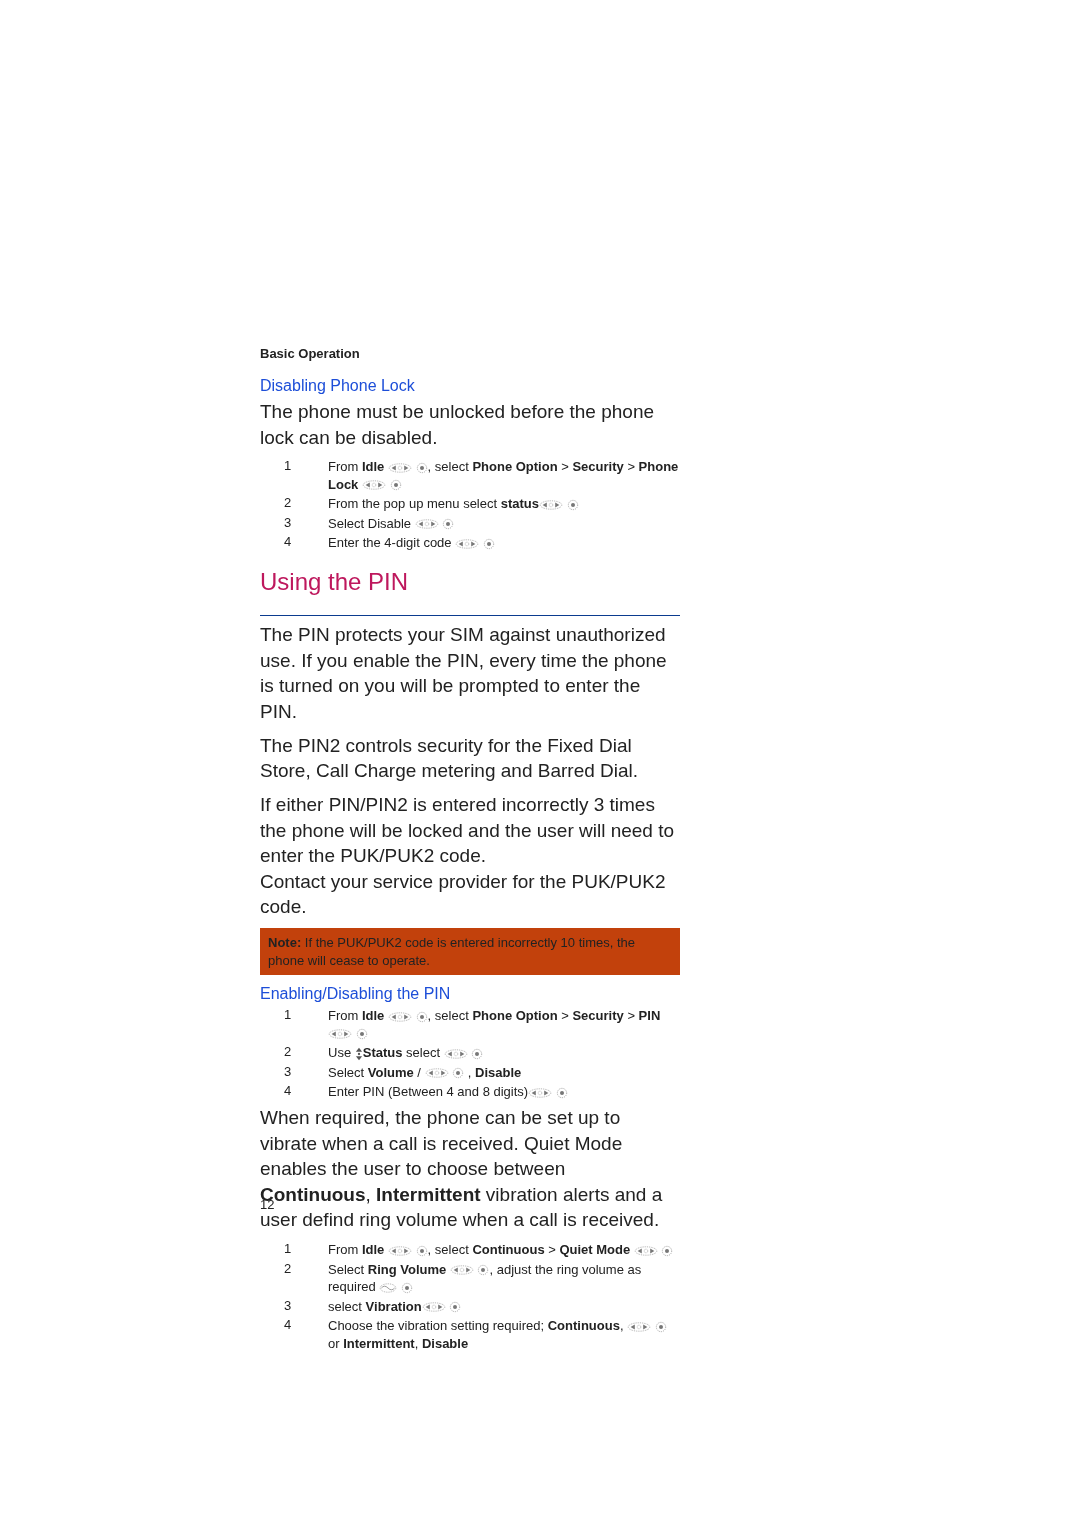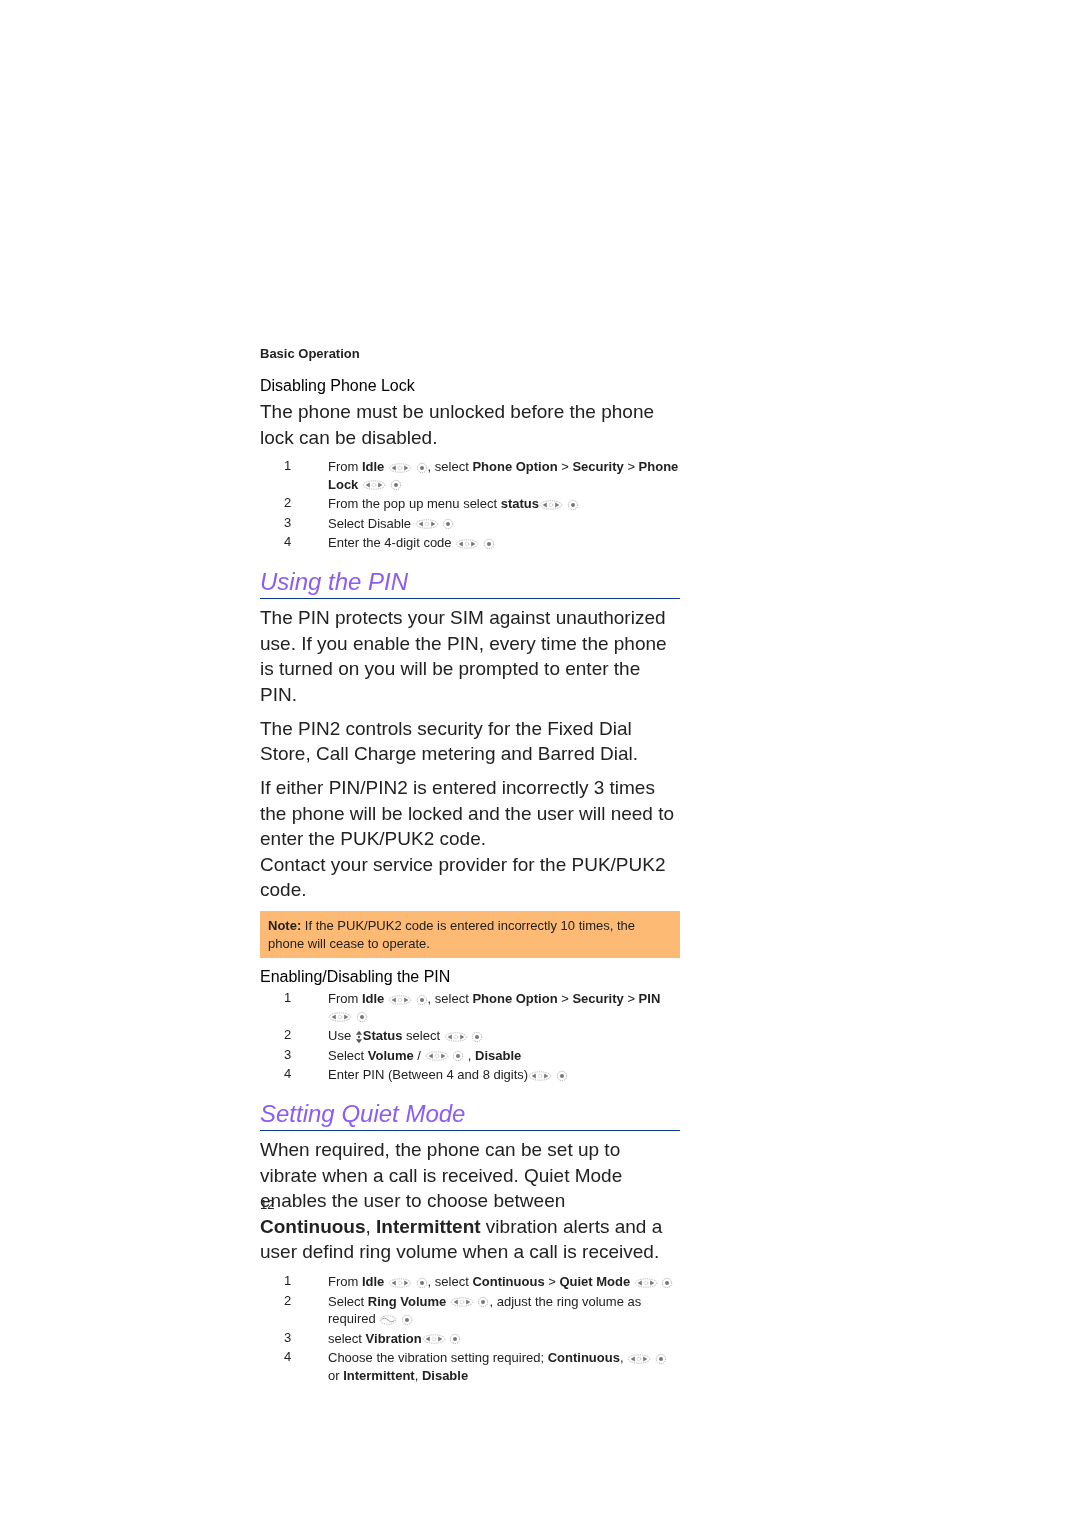--- a/index.html
+++ b/index.html
@@ -24,21 +24,21 @@
     margin-top: 28px;
   }
   .section-label {
     font-size: 13px;
     font-weight: bold;
     color: #222;
     margin-bottom: 16px;
   }
   .subsection-title {
     font-size: 16px;
-    color: #000000;
+    color: #1d4ed8;
     margin-top: 10px;
     margin-bottom: 2px;
     font-weight: 500;
   }
   .body-text {
     font-size: 19px;
     line-height: 1.35;
     margin: 4px 0 8px 0;
   }
   .steps {
@@ -56,30 +56,29 @@
     padding-left: 24px;
     font-size: 13px;
   }
   .step-text {
     flex: 1 1 auto;
     font-size: 13px;
     line-height: 1.35;
   }
   .major-heading {
     font-size: 24px;
-    color: #8b5cf6;
+    color: #be185d;
     border-bottom: 1px solid #0b3b8f;
-    padding-bottom: 2px;
+    padding-bottom: 19px;
     margin-top: 16px;
     margin-bottom: 6px;
     font-weight: 400;
-    font-style: italic;
   }
   .note-box {
-    background: #fdba74;
+    background: #c2410c;
     padding: 6px 8px;
     margin: 8px 0;
     font-size: 13px;
     line-height: 1.35;
   }
   .page-num {
     position: absolute;
     left: 260px;
     bottom: 316px;
     font-size: 13px;
@@ -244,21 +243,20 @@
               <path d="M6 9 L13 5 L13 13 Z" fill="#777"></path>
               <path d="M34 9 L27 5 L27 13 Z" fill="#777"></path>
               <circle cx="20" cy="9" r="3" fill="none" stroke="#777" stroke-width="1" stroke-dasharray="1 1"></circle>
             </svg> <svg class="icon icon-dot" viewBox="0 0 18 18">
               <circle cx="9" cy="9" r="7" fill="none" stroke="#777" stroke-width="1" stroke-dasharray="1.5 1.5"></circle>
               <circle cx="9" cy="9" r="3" fill="#777"></circle>
             </svg></div>
         </div>
       </div>
 
-    <div class="major-heading">Setting Quiet Mode</div>
     <div class="body-text">
       <span>When required, the phone can be set up to vibrate when a call is received. Quiet Mode enables the user to choose between </span><b>Continuous</b><span>, </span><b>Intermittent</b><span> vibration alerts and a user defind ring volume when a call is received.</span>
     </div>
     <div class="steps" id="quiet-steps">
         <div class="step">
           <div class="step-num">1</div>
           <div class="step-text">From <b>Idle</b> <svg class="icon icon-nav" viewBox="0 0 40 18">
               <ellipse cx="20" cy="9" rx="18" ry="7" fill="none" stroke="#777" stroke-width="1" stroke-dasharray="1.5 1.5"></ellipse>
               <path d="M6 9 L13 5 L13 13 Z" fill="#777"></path>
               <path d="M34 9 L27 5 L27 13 Z" fill="#777"></path>

